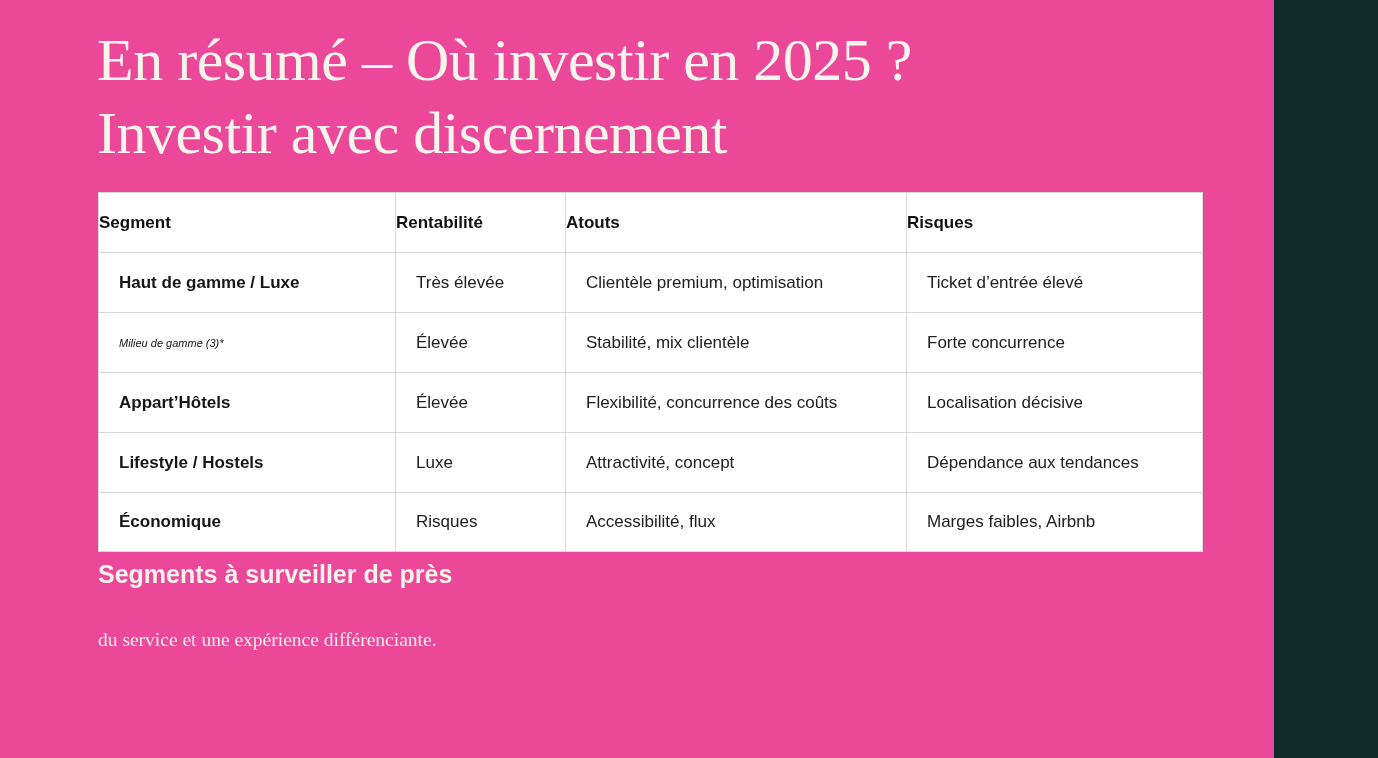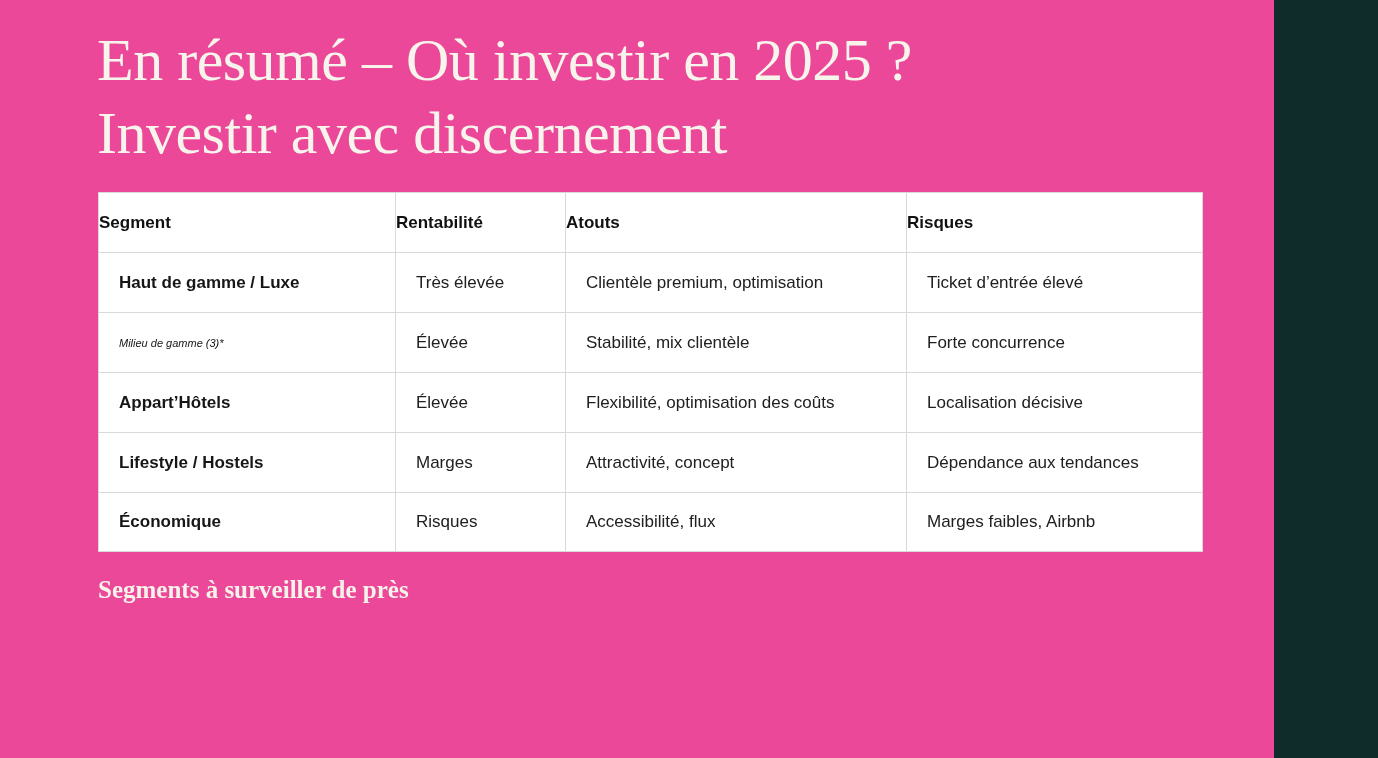--- a/index.html
+++ b/index.html
@@ -63,22 +63,22 @@
     white-space: nowrap;
     margin-left: 44px;
   }
   .segments td.seg { font-weight: 700; color: #161616; }
   .segments td.seg.it { font-weight: 400; font-style: italic; font-size: 11px; }
   .segments tr:last-child td { height: 59px; }
 
   .footer-heading {
     position: absolute;
     left: 98px;
-    top: 576px;
-    font-family: Liberation Serif, serif;
+    top: 560px;
+    font-family: Liberation Sans, sans-serif;
     font-weight: 700;
     font-size: 25px;
     color: #f5f2ea;
     white-space: nowrap;
   }
   .footer-para {
     position: absolute;
     left: 98px;
     top: 628px;
     font-family: "Liberation Serif", serif;
@@ -122,36 +122,37 @@
       </tr>
       <tr>
         <td class="seg it">Milieu de gamme (3)*</td>
         <td>Élevée</td>
         <td>Stabilité, mix clientèle</td>
         <td>Forte concurrence</td>
       </tr>
       <tr>
         <td class="seg">Appart’Hôtels</td>
         <td>Élevée</td>
-        <td>Flexibilité, optimisation des coûts</td>
+        <td>Flexibilité, concurrence des coûts</td>
         <td>Localisation décisive</td>
       </tr>
       <tr>
         <td class="seg">Lifestyle / Hostels</td>
-        <td>Marges</td>
+        <td>Luxe</td>
         <td>Attractivité, concept</td>
         <td>Dépendance aux tendances</td>
       </tr>
       <tr>
         <td class="seg">Économique</td>
         <td>Risques</td>
         <td>Accessibilité, flux</td>
         <td>Marges faibles, Airbnb</td>
       </tr>
     </tbody>
   </table>
 
   <h2 class="footer-heading">Segments à surveiller de près</h2>
 
   <p class="footer-para">
+    <span class="para-line">du service et une expérience différenciante.</span>
   </p>
 
 </div>
 
 </body></html>

